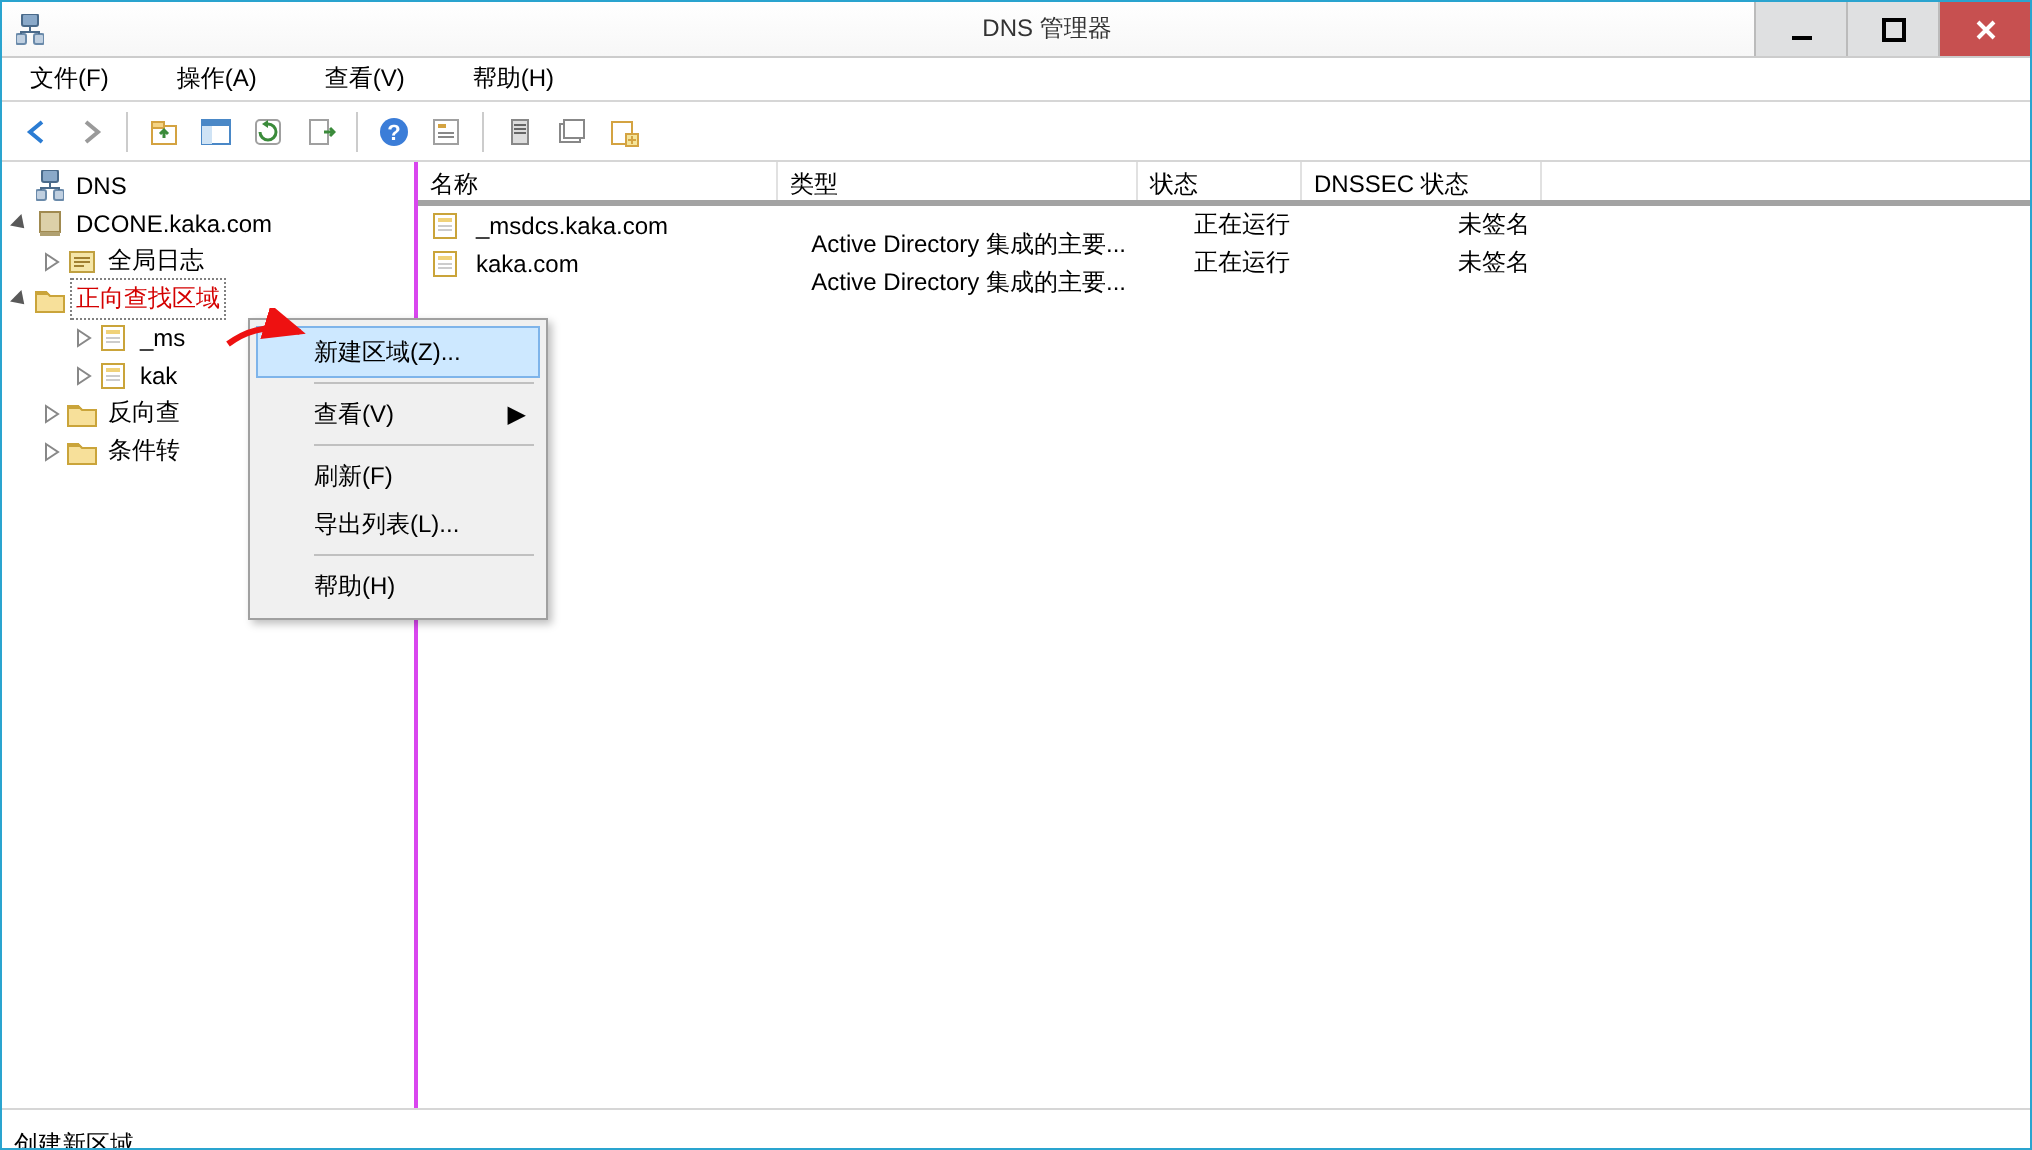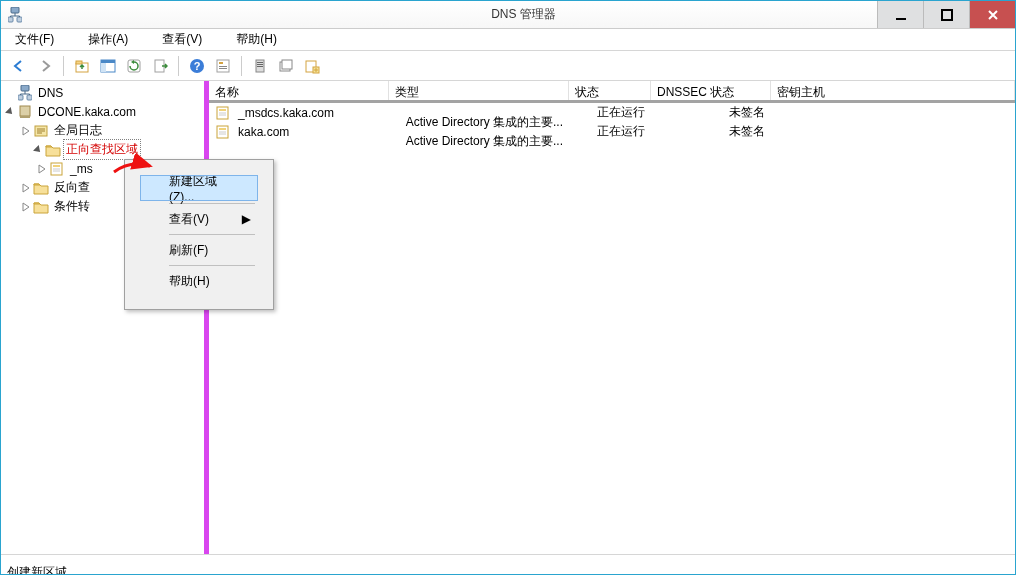--- a/index.html
+++ b/index.html
@@ -19,21 +19,21 @@
   .menubar { height:22px; border-bottom:1px solid #d6d6d6; display:flex; align-items:center; padding:0 6px; gap:18px; }
   .menuitem { padding:2px 8px; cursor:default; }
 
   
   .toolbar { height:30px; border-bottom:1px solid #d6d6d6; display:flex; align-items:center; padding:0 6px; gap:2px; }
   .tbtn { width:24px; height:24px; display:flex; align-items:center; justify-content:center; border:1px solid transparent; border-radius:2px; }
   .tsep { width:1px; height:20px; background:#ccc; margin:0 4px; }
 
   
   .main { display:flex; height:calc(575px - 28px - 22px - 30px - 20px - 2px); }
-  .treepane { width:208px; border-right:5px solid #d946ef; overflow:hidden; padding-top:2px; }
+  .treepane { width:208px; border-right:2px solid #d946ef; overflow:hidden; padding-top:2px; }
   .treerow { display:flex; align-items:center; height:19px; padding-right:4px; white-space:nowrap; }
   .expander { width:14px; display:flex; align-items:center; justify-content:center; color:#666; }
   .ticon { width:16px; height:16px; margin-right:3px; display:inline-flex; align-items:center; justify-content:center; }
   .treerow.selected .label-span { background:#fff; outline:1px dotted #808080; }
   .label-span { padding:1px 2px; }
   .treerow .label-span.red-mark { color:#d40000; font-weight:500; }
 
   .listpane { flex:1; overflow:hidden; }
   .colheaders { display:flex; height:22px; border-bottom:3px solid #a3a3a3; }
   .colh { border-right:1px solid #e1e1e1; padding:3px 6px; background:#fff; }
@@ -43,21 +43,21 @@
   .colh.dnssec { width:120px; }
   .colh.keyhost { flex:1; }
   .listrow { display:flex; height:19px; align-items:center; }
   .lcell { padding:1px 6px; white-space:nowrap; overflow:hidden; text-overflow:ellipsis;text-align:right; }
   .lcell.name { width:180px; display:flex; align-items:center; gap:4px; }
   .lcell.type { width:180px;margin-top:20px; }
   .lcell.status { width:82px; }
   .lcell.dnssec { width:120px; }
 
   
-  .ctxmenu { position:absolute; top:158px; left:123px; width:150px; background:#f0f0f0; border:1px solid #a0a0a0; box-shadow:2px 2px 4px rgba(0,0,0,0.25); padding:16px; z-index:10; }
+  .ctxmenu { position:absolute; top:158px; left:123px; width:150px; background:#f0f0f0; border:1px solid #a0a0a0; box-shadow:2px 2px 4px rgba(0,0,0,0.25); padding:4px; z-index:10; }
   .ctxitem { height:24px; display:flex; align-items:center; padding:0 18px 0 28px; position:relative; }
   .ctxitem.hover { background:#cde8ff; outline:1px solid #7eb4ea; }
   .ctxitem .arrow { position:absolute; right:6px; }
   .ctxsep { height:1px; background:#c0c0c0; margin:3px 2px 3px 28px; }
 
   
   .statusbar { height:36px; border-top:1px solid #d6d6d6; padding:2px 6px; display:flex; align-items:center; }
 
   
   .folder-icon { width:16px; height:14px; }
@@ -219,21 +219,21 @@
           </svg>
         </span>
       <span class="ticon">
           <svg width="16" height="16">
             <rect x="2" y="3" width="12" height="10" fill="#f5e6a8" stroke="#c0a040"></rect>
             <path d="M4 6 H12 M4 8 H12 M4 10 H9" stroke="#a08030"></path>
           </svg>
         </span>
       <span class="label-span">全局日志</span>
     </div>
-    <div class="treerow selected" style="padding-left:30px">
+    <div class="treerow selected" style="padding-left:2px">
       <span class="expander">
           <svg width="10" height="10">
             <path d="M2 1 L2 9 L8 5 Z" fill="#595959" transform="rotate(45 5 5)"></path>
           </svg>
         </span>
       <span class="ticon">
           <svg class="folder-icon" viewBox="0 0 16 14">
             <path d="M1 3 h5 l2 2 h7 v8 h-14 z" fill="#f7e09a" stroke="#caa43a"></path>
             <path d="M1 3 h5 l1 1 h-6 z" fill="#f0d27a" stroke="#caa43a"></path>
           </svg>
@@ -247,20 +247,35 @@
           </svg>
         </span>
       <span class="ticon">
           <svg width="16" height="16">
             <rect x="2" y="2" width="11" height="12" fill="#fff" stroke="#caa43a"></rect>
             <rect x="4" y="4" width="7" height="2" fill="#f0d27a"></rect>
             <path d="M4 8 H11 M4 10 H11" stroke="#ccc"></path>
           </svg>
         </span>
       <span class="label-span">_ms</span>
+    </div>
+    <div class="treerow" style="padding-left:34px">
+      <span class="expander">
+          <svg width="10" height="10">
+            <path d="M2 1 L8 5 L2 9 Z" fill="none" stroke="#888"></path>
+          </svg>
+        </span>
+      <span class="ticon">
+          <svg width="16" height="16">
+            <rect x="2" y="2" width="11" height="12" fill="#fff" stroke="#caa43a"></rect>
+            <rect x="4" y="4" width="7" height="2" fill="#f0d27a"></rect>
+            <path d="M4 8 H11 M4 10 H11" stroke="#ccc"></path>
+          </svg>
+        </span>
+      <span class="label-span">kak</span>
     </div>
     <div class="treerow" style="padding-left:18px">
       <span class="expander">
           <svg width="10" height="10">
             <path d="M2 1 L8 5 L2 9 Z" fill="none" stroke="#888"></path>
           </svg>
         </span>
       <span class="ticon">
           <svg class="folder-icon" viewBox="0 0 16 14">
             <path d="M1 3 h5 l2 2 h7 v8 h-14 z" fill="#f7e09a" stroke="#caa43a"></path>
@@ -284,21 +299,20 @@
       <span class="label-span">条件转</span>
     </div>
   </div>
 
   <div class="listpane">
     <div class="colheaders">
       <div class="colh name">名称</div>
       <div class="colh type">类型</div>
       <div class="colh status">状态</div>
       <div class="colh dnssec">DNSSEC 状态</div>
-      <div class="colh keyhost">密钥主机</div>
     </div>
     <div id="list-body">
         <div class="listrow">
           <div class="lcell name">
             <span class="ticon">
               <svg width="16" height="16">
                 <rect x="2" y="2" width="11" height="12" fill="#fff" stroke="#caa43a"></rect>
                 <rect x="4" y="4" width="7" height="2" fill="#f0d27a"></rect>
                 <path d="M4 8 H11 M4 10 H11" stroke="#ccc"></path>
               </svg>
@@ -338,20 +352,23 @@
     </div>
   <div class="ctxsep"></div>
   <div class="ctxitem">
       <span>查看(V)</span>
       <span class="arrow">▶</span>
     </div>
   <div class="ctxsep"></div>
   <div class="ctxitem">
       <span>刷新(F)</span>
     </div>
+  <div class="ctxitem">
+      <span>导出列表(L)...</span>
+    </div>
   <div class="ctxsep"></div>
   <div class="ctxitem">
       <span>帮助(H)</span>
     </div>
 </div>
 
 <svg class="red-arrow" width="44" height="24">
   <defs>
       <marker id="ah" markerWidth="8" markerHeight="8" refX="6" refY="3" orient="auto">
         <path d="M0 0 L7 3 L0 6 Z" fill="#e11"></path>

